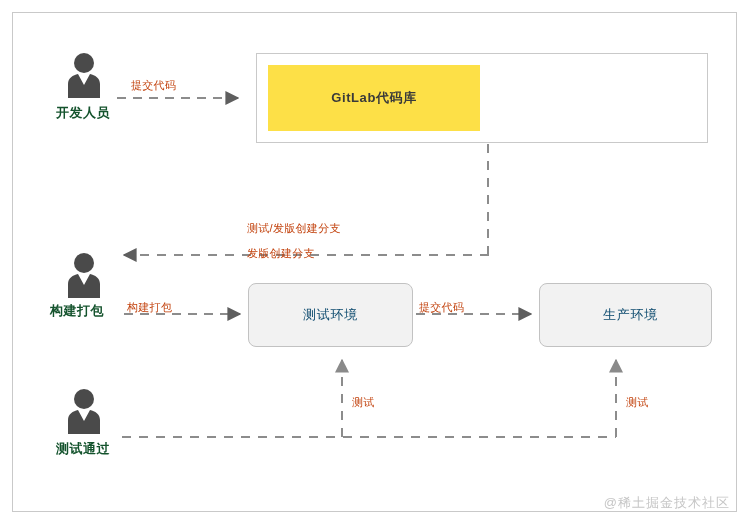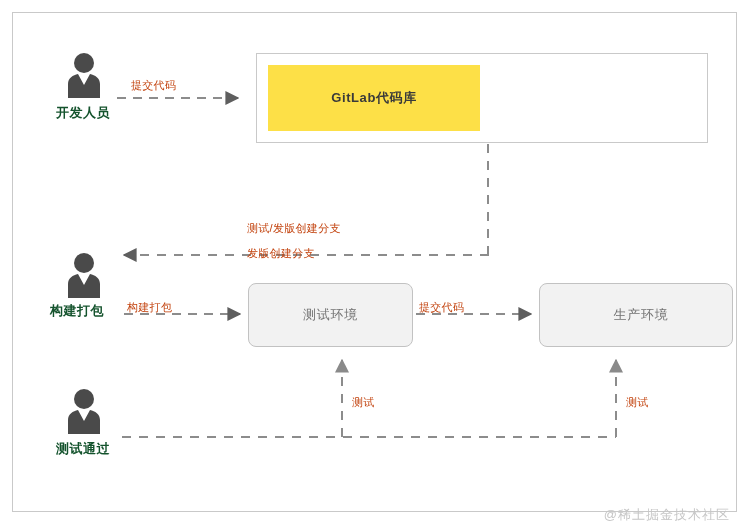--- a/index.html
+++ b/index.html
@@ -84,35 +84,35 @@
     position: absolute;
     border: 1px solid #c2c2c2;
     border-radius: 8px;
     background: #f2f2f2;
     box-sizing: border-box;
     display: flex;
     align-items: center;
     justify-content: center;
   }
   .env-box span {
-    color: #737373;
+    color: #0c4a6e;
     font-size: 13px;
     letter-spacing: 0.8px;
   }
   #env-test  { left: 248px; top: 283px; width: 165px; height: 64px; }
-  #env-prod  { left: 539px; top: 283px; width: 194px; height: 64px; padding-left: 10px; }
+  #env-prod  { left: 539px; top: 283px; width: 173px; height: 64px; padding-left: 10px; }
   .actor {
     position: absolute;
     width: 44px;
     height: 46px;
   }
   .watermark {
     position: absolute;
     right: 20px;
-    bottom: 5px;
+    bottom: 17px;
     color: #c6c6c6;
     font-size: 13px;
     letter-spacing: 1px;
     white-space: nowrap;
   }
 </style>
 </head>
 <body>
 
 <div id="canvas">

